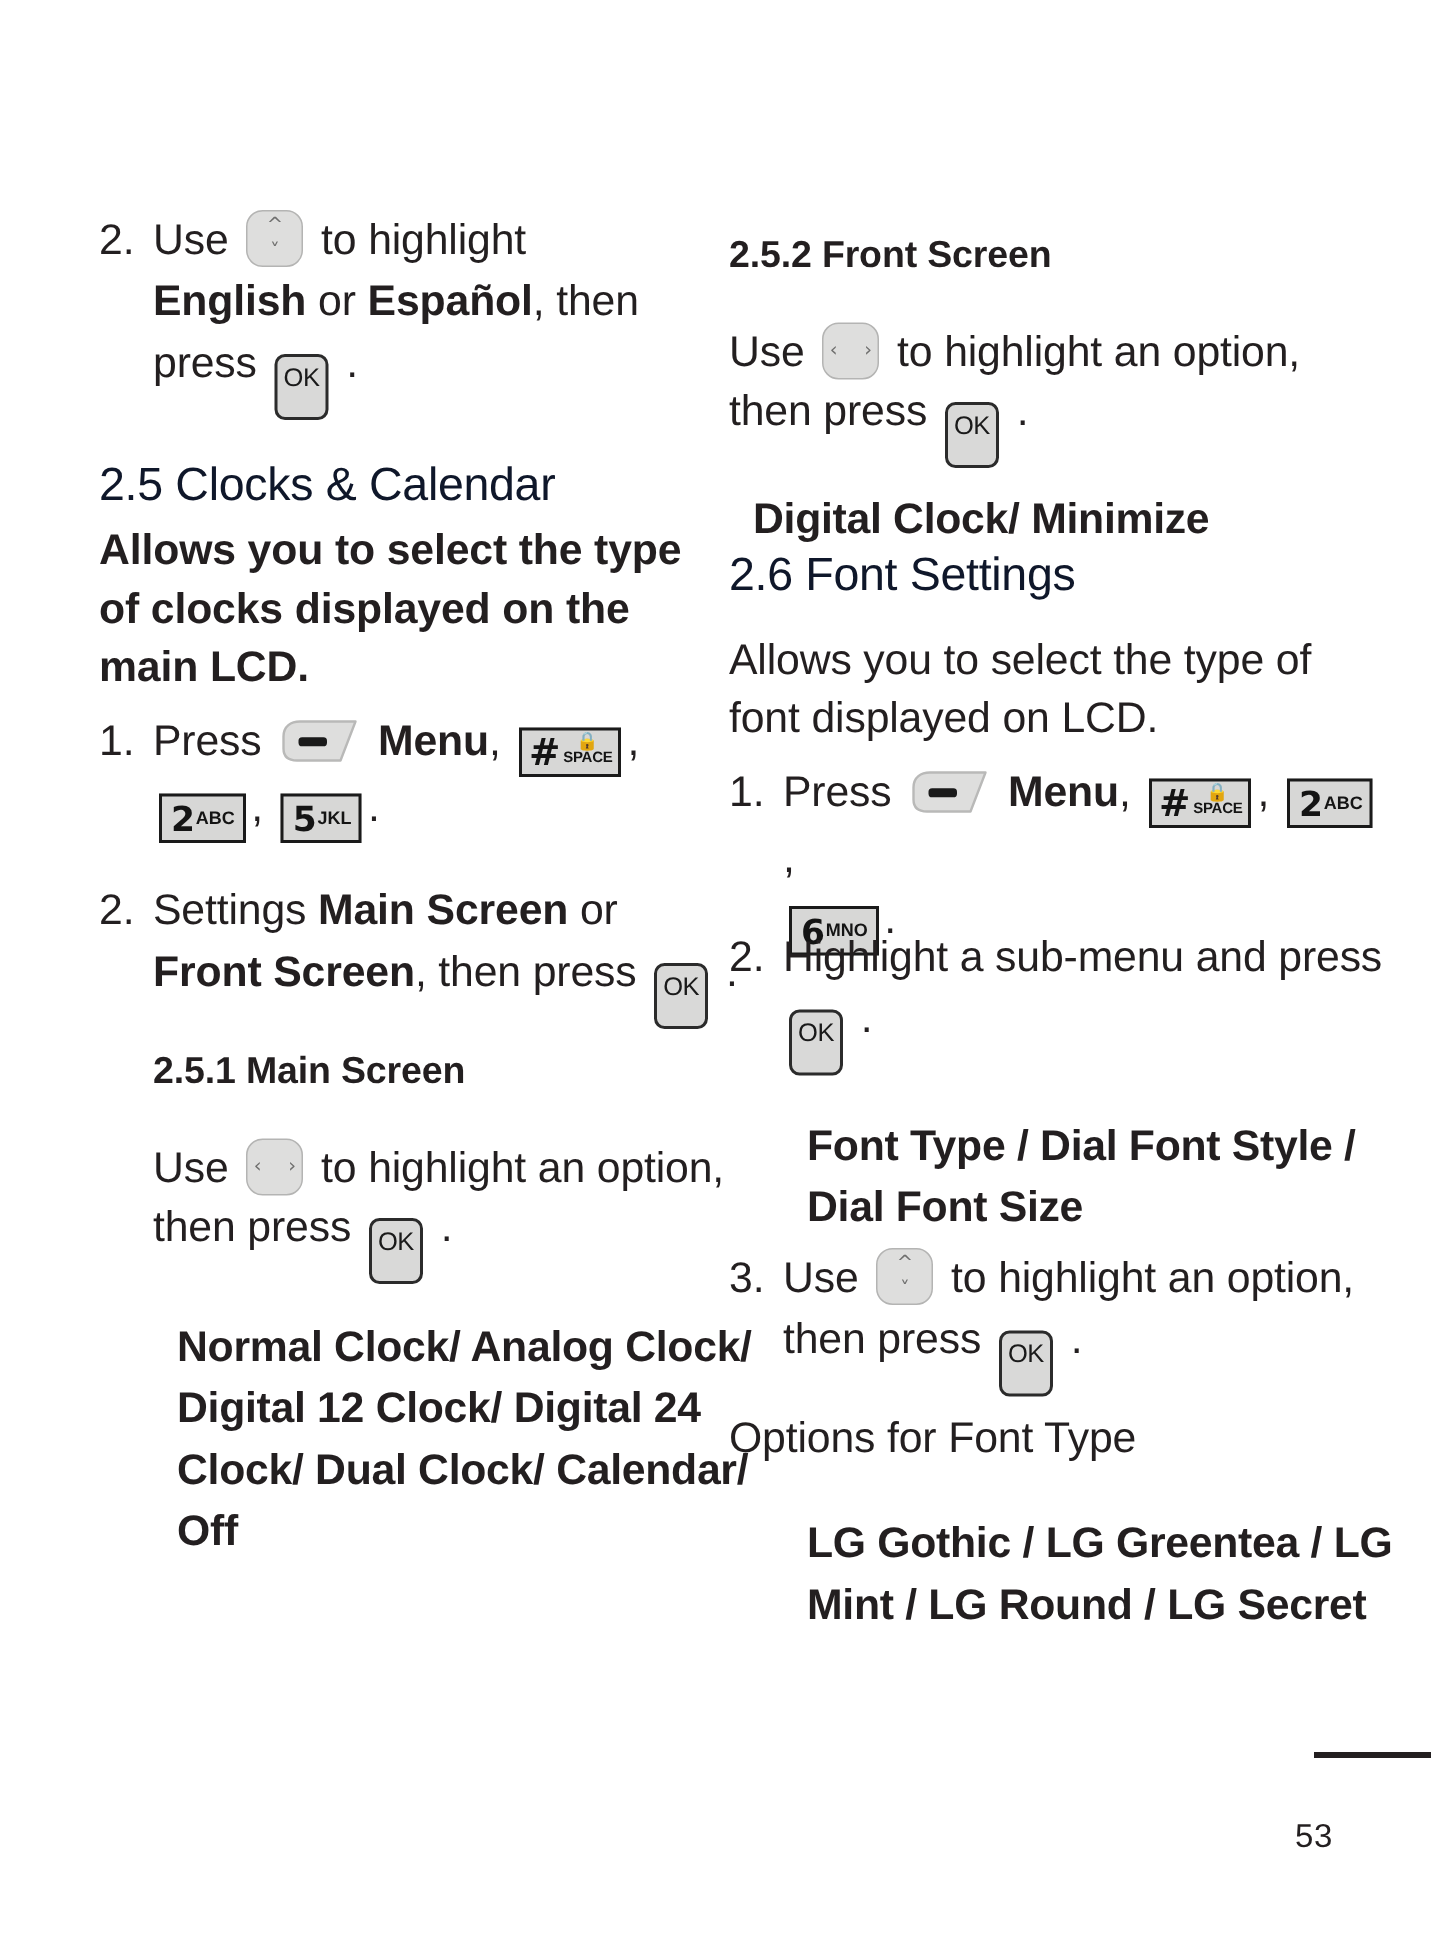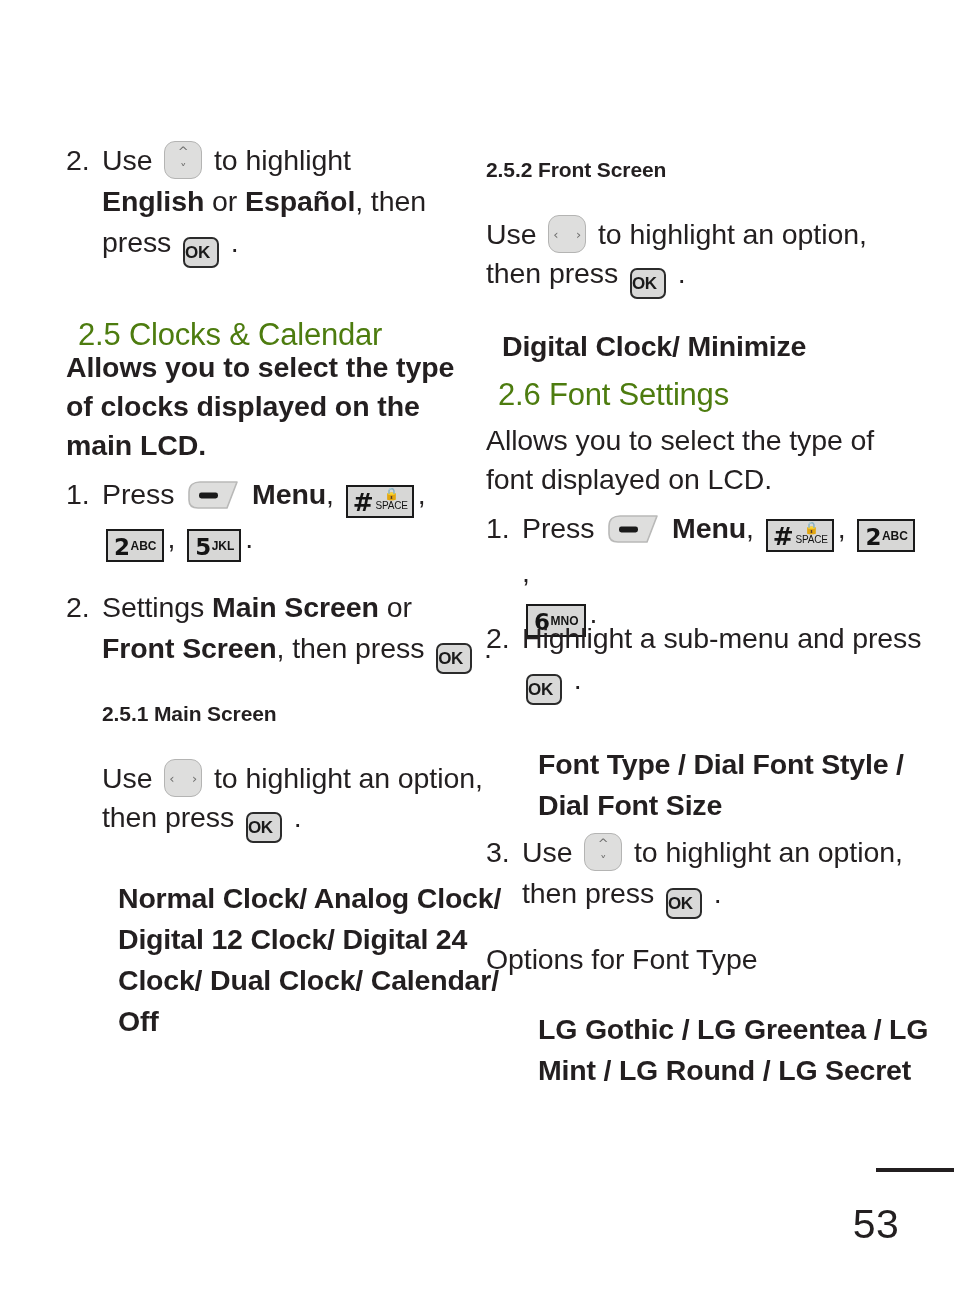--- a/index.html
+++ b/index.html
@@ -35,28 +35,28 @@
   .para {
     font-size: 28.5px;
     line-height: 39px;
     letter-spacing: -0.1px;
     margin: 0;
   }
 
   .h2 {
     font-size: 31px;
     line-height: 40px;
-    color: #4d7c0f;
+    color: #0f172a;
     font-weight: 400;
-    margin: 12px;
+    margin: 0;
     letter-spacing: -0.2px;
   }
 
   .h3 {
-    font-size: 21px;
+    font-size: 25px;
     line-height: 36px;
     font-weight: 700;
     margin: 0;
     letter-spacing: -0.1px;
   }
 
   .optlist {
     font-size: 28.5px;
     line-height: 41px;
     font-weight: 700;
@@ -111,29 +111,30 @@
     font-family: "DejaVu Sans", sans-serif;
   }
   .navkey.vert .ar.a1 { top: 3px;  left: 50%; transform: translateX(-50%); }
   .navkey.vert .ar.a2 { bottom: 3px; left: 50%; transform: translateX(-50%); }
   .navkey.horz .ar.a1 { left: 4px;  top: 50%; transform: translateY(-50%); }
   .navkey.horz .ar.a2 { right: 4px; top: 50%; transform: translateY(-50%); }
 
   
   .okkey {
     width: 36px;
-    height: 31px;
+    height: 44px;
     border-radius: 7px;
     background: #d9d9d8;
     border: 2.2px solid #2b2b2b;
     box-sizing: border-box;
     color: #1a1a1a;
     font-size: 17px;
-    font-weight: 700;
+    font-weight: 400;
     line-height: 27px;
+    text-align: center;
     letter-spacing: -0.3px;
     margin: 0 4px;
     vertical-align: -6px;
     font-family: "Liberation Sans", sans-serif;
   }
 
   
   .softkey {
     width: 52px;
     height: 30px;
@@ -189,41 +190,41 @@
   .numkey.hashkey .stack .lock {
     display: block;
     font-size: 12px;
     line-height: 11px;
     color: #141414;
   }
   .numkey.hashkey .stack .spc {
     display: block;
     font-size: 10px;
     line-height: 11px;
-    font-weight: 400;
+    font-weight: 700;
     letter-spacing: -0.2px;
     color: #141414;
   }
 
   
   .footrule {
     position: absolute;
     left: 876px;
     top: 1168px;
     width: 78px;
     height: 4px;
     background: #231f20;
   }
   .pageno {
     position: absolute;
     left: 826px;
     top: 1206px;
     width: 100px;
     text-align: center;
-    font-size: 41px;
+    font-size: 22px;
     line-height: 36px;
     color: #231f20;
     letter-spacing: 0.5px;
   }
 </style>
 </head>
 <body>
 
 <div class="page">
 

